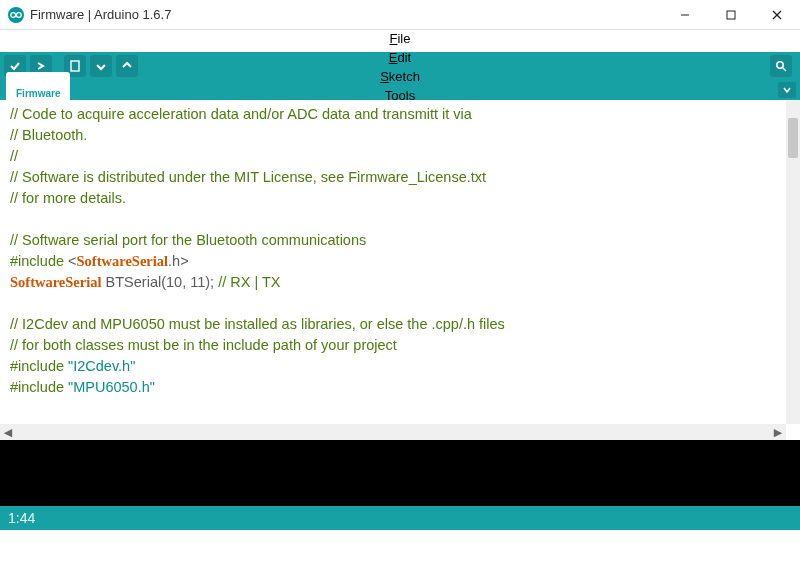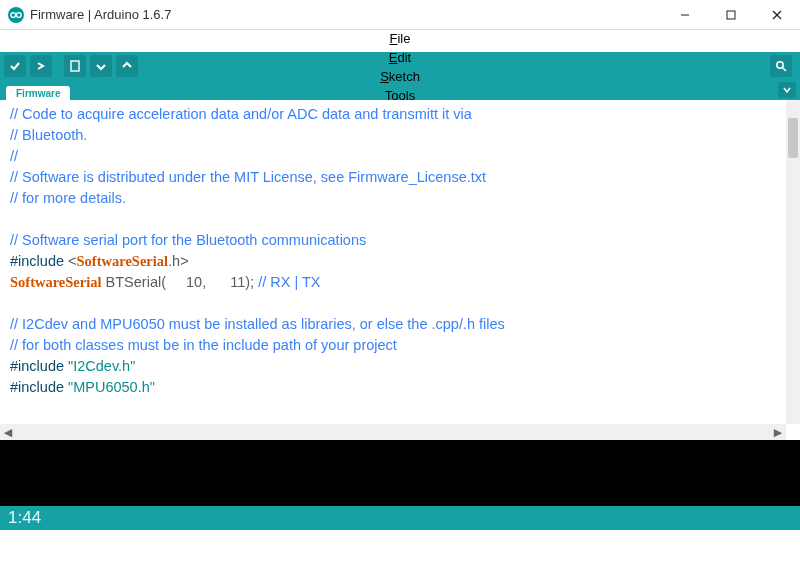--- a/index.html
+++ b/index.html
@@ -12,37 +12,37 @@
   .winbtn { width: 46px; height: 30px; display:flex; align-items:center; justify-content:center; color:#222; }
   .menubar { height: 22px; display:flex; align-items:center; padding: 0 6px; gap: 2px; font-size: 13px; background:#fff;flex-direction:column; }
   .menubar .menu-item { padding: 1px 6px; cursor: default; }
   .menubar .menu-item u { text-decoration: underline; }
   .toolbar { height: 28px; background: #17a1a5; display:flex; align-items:center; padding: 0 4px; }
   .tool-btn { width: 22px; height: 22px; border-radius: 3px; background: #138d91; margin-right: 4px; display:flex; align-items:center; justify-content:center; cursor:pointer; }
   .tool-btn svg { display:block; }
   .toolbar .gap { width: 8px; }
   .toolbar .spacer { flex:1; }
   .tabbar { height: 20px; background: #17a1a5; display:flex; align-items:flex-end; padding-left: 6px; }
-  .tab { background:#fff; color:#17a1a5; font-size: 10px; padding: 2px 10px 2px 10px; border-top-left-radius:3px; border-top-right-radius:3px; position:relative; top:1px; font-weight:600; }
+  .tab { background:#fff; color:#17a1a5; font-size: 10px; padding: 16px 10px 2px 10px; border-top-left-radius:3px; border-top-right-radius:3px; position:relative; top:1px; font-weight:600; }
   .tabbar .spacer { flex:1; }
   .tab-dd { width:18px; height:16px; background:#138d91; margin-right:4px; display:flex;align-items:center;justify-content:center; border-radius:2px; cursor:pointer; margin-bottom:2px;}
   .editor-wrap { position:relative; height: 340px; background:#fff; }
   .editor { position:absolute; inset:0 14px 16px 0; padding: 4px 8px 4px 10px; font-family: Consolas, "Courier New", monospace; font-size: 14.5px; line-height: 21px; color:#5b5b5b; white-space: pre; overflow:hidden; }
   .vscroll { position:absolute; right:0; top:0; bottom:16px; width:14px; background:#f0f0f0; }
   .vscroll .thumb { position:absolute; left:2px; right:2px; top:18px; height:40px; background:#c7c7c7; border-radius:2px; }
   .hscroll { position:absolute; left:0; right:14px; bottom:0; height:16px; background:#f0f0f0; display:flex; align-items:center; }
   .hscroll .arrow { width:16px; height:16px; display:flex;align-items:center;justify-content:center; color:#666; font-size:11px; }
   .hscroll .track { flex:1; height:16px; background:#f0f0f0; position:relative; }
-  .kw-preproc { color:#0c4a6e; }
+  .kw-preproc { color:#4d7c0f; }
   .kw-type    { color:#d35400; font-weight:bold;font-family:Liberation Serif, serif; }
   .kw-str     { color:#0b8f8c; }
-  .kw-cmt     { color:#3b82f6;margin-top:18px; }
-  .kw-num     { color:#5b5b5b;margin-left:20px; }
+  .kw-cmt     { color:#4d7c0f;margin-top:18px; }
+  .kw-num     { color:#5b5b5b; }
   .console { height: 66px; background:#000; }
-  .statusbar { height: 24px; background:#17a1a5; display:flex; align-items:center; color:#e6f7f7; font-size:17px; padding: 0 8px; }
+  .statusbar { height: 24px; background:#17a1a5; display:flex; align-items:center; color:#e6f7f7; font-size:14px; padding: 0 8px; }
   .statusbar .spacer { flex:1; }
 </style>
 </head>
 <body>
 
 <div class="titlebar">
   <div class="app-icon">
     <svg width="12" height="8" viewBox="0 0 12 8">
         <g fill="none" stroke="#fff" stroke-width="1.3">
           <circle cx="3.2" cy="4" r="2.4"></circle>

